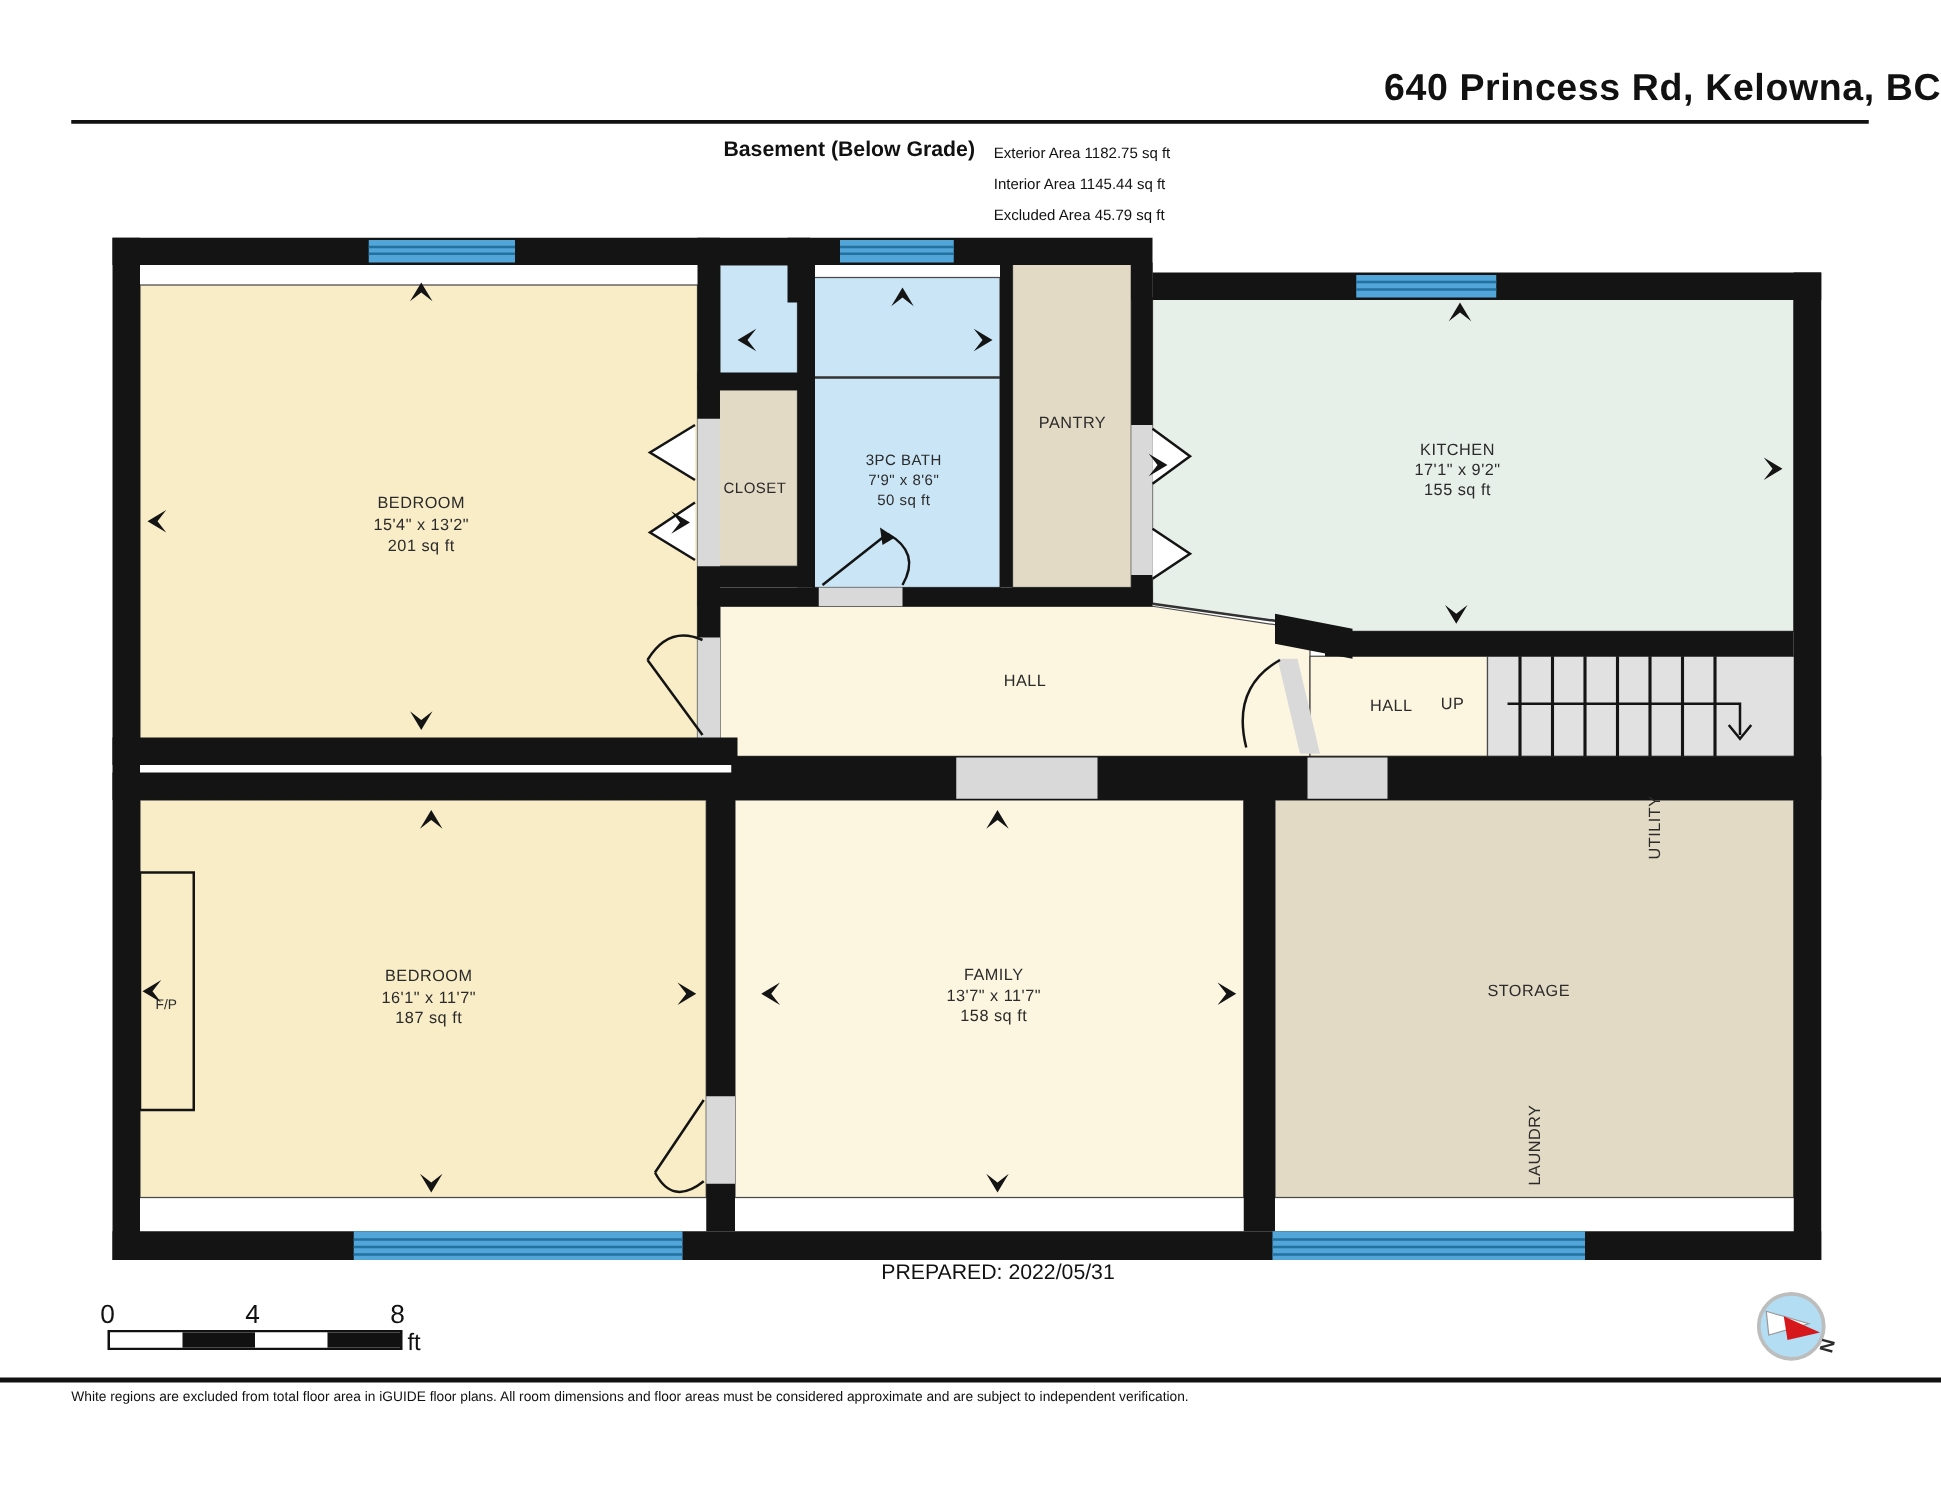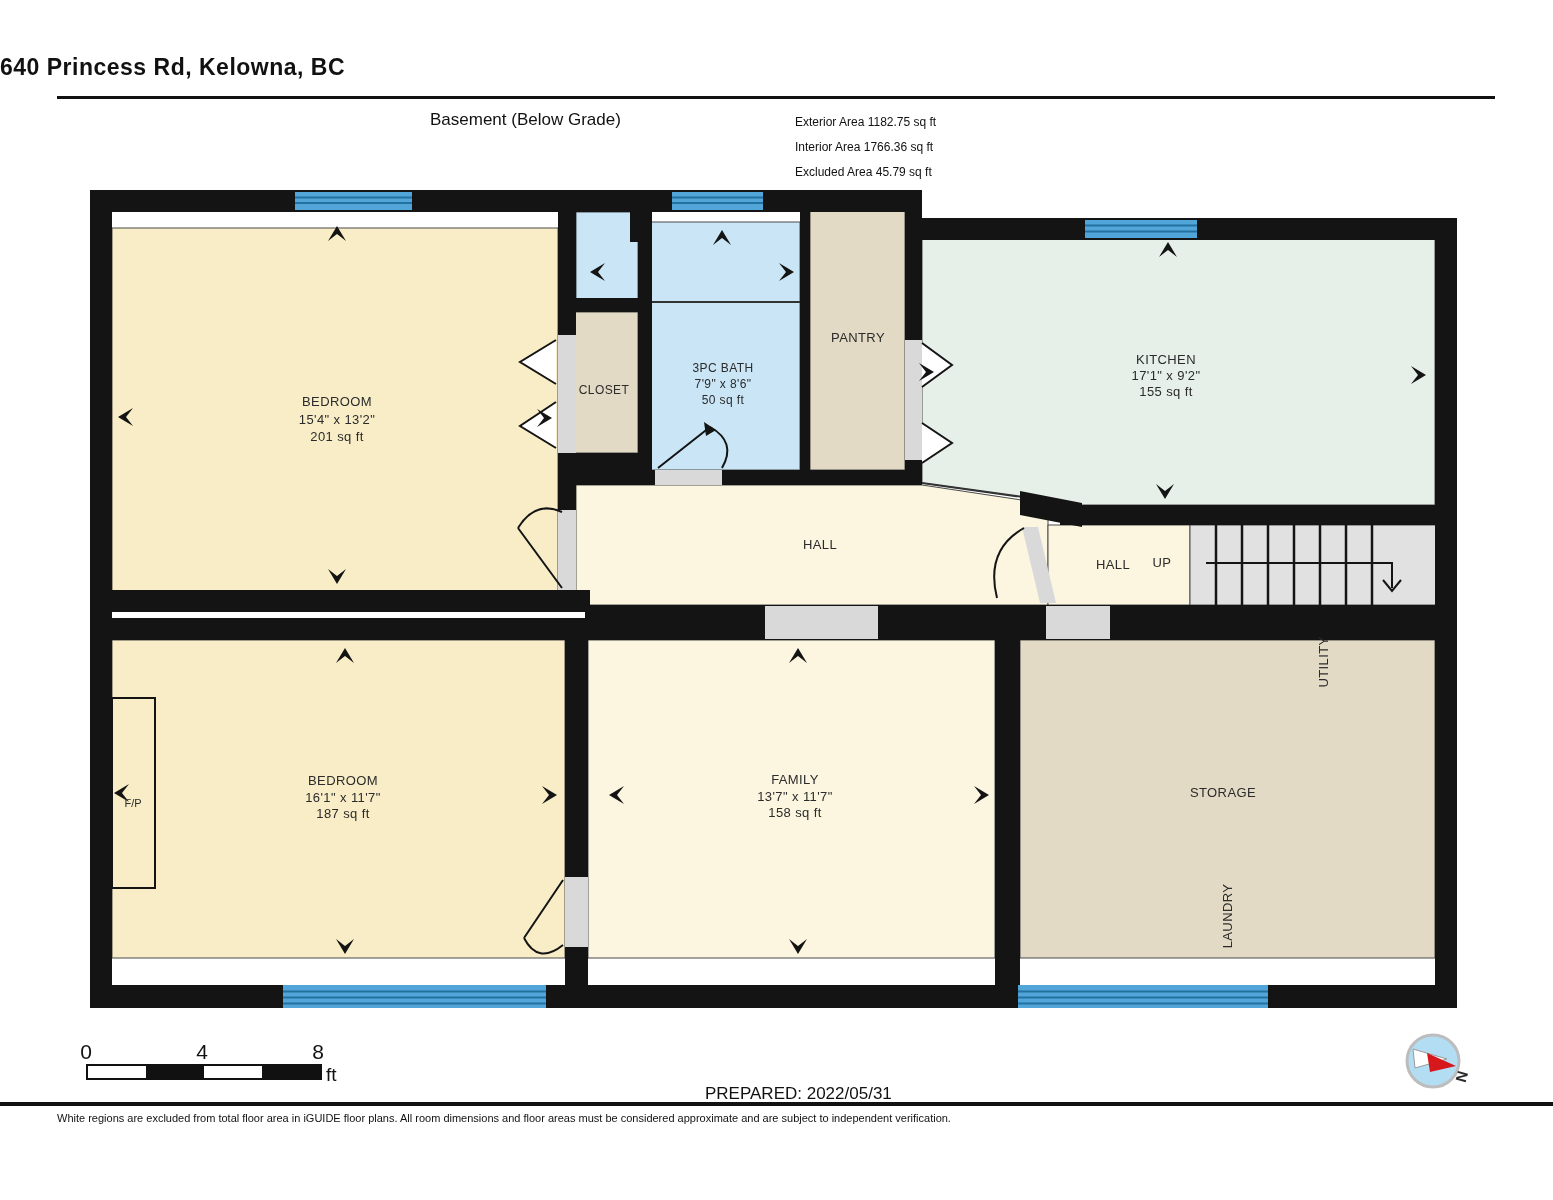--- a/index.html
+++ b/index.html
@@ -1,23 +1,23 @@
 <!DOCTYPE html>
 <html><head>
 <meta charset="utf-8">
 <style>
   html,body{margin:0;padding:0}
   body{width:1553px;height:1200px;position:relative;background:#fff;
        font-family:"Liberation Sans",sans-serif;color:#111;overflow:hidden}
 
-  .title{position:absolute;top:54px;left:0;width:100%;text-align:left;
-         font-size:23px;font-weight:bold;letter-spacing:.5px}
+  .title{position:absolute;top:54px;left:0;width:100%;text-align:right;
+         font-size:30px;font-weight:bold;letter-spacing:.5px}
   .title-rule{position:absolute;top:96px;left:57px;width:1438px;height:3px;background:#111}
-  .floor-label{position:absolute;top:110px;left:430px;width:350px;text-align:left;
-               font-size:17px;font-weight:normal}
+  .floor-label{position:absolute;top:110px;left:430px;width:350px;text-align:right;
+               font-size:17px;font-weight:bold}
   .areas{position:absolute;top:110px;left:795px;font-size:12px;line-height:25px}
 
   .plan{position:absolute;top:190px;left:0}
   svg text{font-family:"Liberation Sans",sans-serif;fill:#2b2b2b}
   .rlabel{font-size:13px;letter-spacing:.4px}
   .rsmall{font-size:12px;letter-spacing:.4px}
   .fptxt{font-size:11px}
 
   .w{fill:#141414}
   .cream{fill:#f8edc6;stroke:#4a4a4a;stroke-width:1}
@@ -36,34 +36,34 @@
   .chev{fill:#fff;stroke:#141414;stroke-width:2}
 
   .scalebar{position:absolute;left:86px;top:1040px;width:320px}
   .scalebar .nums{position:relative;height:24px;font-size:21px}
   .scalebar .nums span{position:absolute;width:30px;text-align:center}
   .scalebar .bar{position:relative;width:232px;height:12px;border:2px solid #111;display:flex}
   .scalebar .bar div{height:100%;width:58px}
   .seg-w{background:#fff}.seg-b{background:#111}
   .scalebar .ft{position:absolute;left:240px;top:24px;font-size:19px}
 
-  .prepared{position:absolute;top:1084px;left:705px;font-size:17px}
+  .prepared{position:absolute;top:1008px;left:705px;font-size:17px}
   .compass{position:absolute;left:1400px;top:1028px}
   .footer-rule{position:absolute;top:1102px;left:0;width:1553px;height:4px;background:#111}
   .disclaimer{position:absolute;top:1112px;left:57px;width:1400px;font-size:11px}
 </style>
 </head>
 <body>
 
 <div class="title">640 Princess Rd, Kelowna, BC</div>
 <div class="title-rule"></div>
 <div class="floor-label">Basement (Below Grade)</div>
 <div class="areas">
   <div>Exterior Area 1182.75 sq ft</div>
-  <div>Interior Area 1766.36 sq ft</div>
+  <div>Interior Area 1145.44 sq ft</div>
   <div>Excluded Area 45.79 sq ft</div>
 </div>
 
 <svg class="plan" width="1553" height="820" viewBox="0 0 1553 820">
   <defs>
     <g id="dart">
         <polygon class="dart" points="-9,11 0,-4 9,11 0,4"></polygon>
       </g>
   </defs>
 

